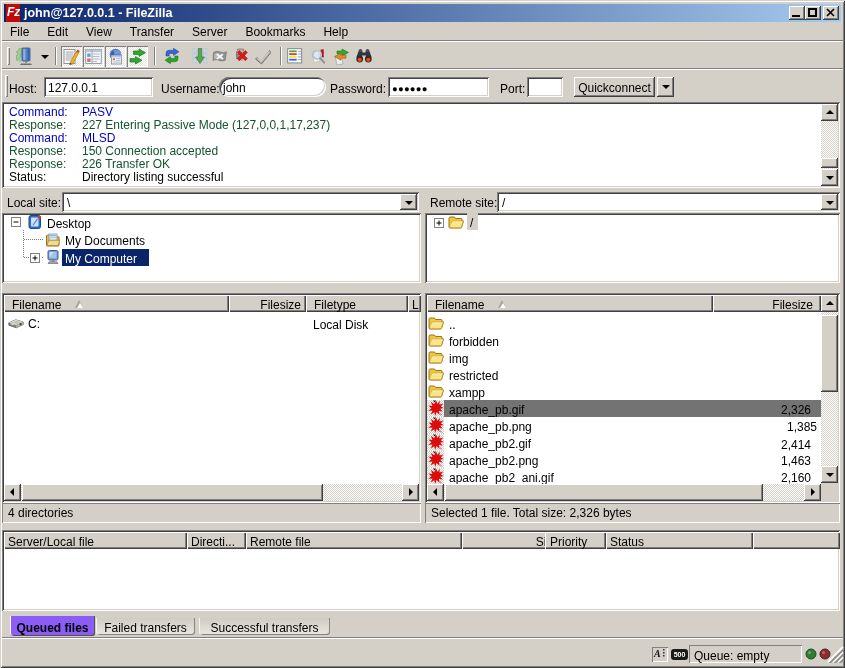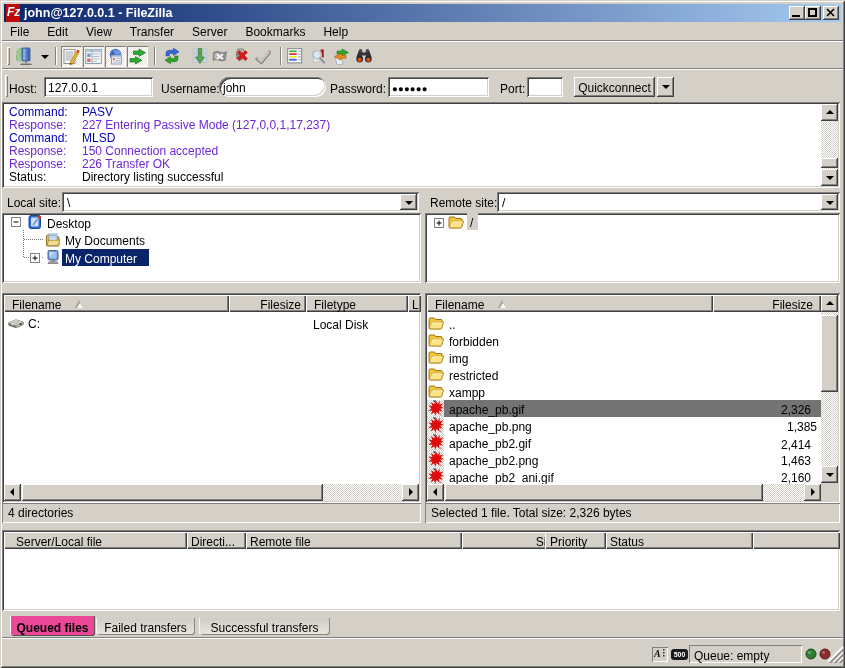--- a/index.html
+++ b/index.html
@@ -32,21 +32,21 @@
 .ticon { position:absolute; }
 
 .qclabel { position:absolute; top:82px; }
 .qcfield { position:absolute; top:77px; height:20px; background:#fff; padding:4px 3px 0 4px; }
 #qcbtn { position:absolute; left:574px; top:77px; width:81px; height:20px; text-align:center; padding-top:4px; }
 #qcdrop { position:absolute; left:657px; top:77px; width:17px; height:20px; }
 
 #log { left:2px; top:102px; width:838px; height:86px; background:#fff; padding:4px 0 0 7px; line-height:13px; }
 #log .lbl { display:inline-block; width:73px; }
 .cmd { color:#0000bf; }
-.rsp { color:#6d28d9; }
+.rsp { color:#14532d; }
 
 .sb-btn { position:absolute; background:#d4d0c8; box-shadow: inset -1px -1px 0 #404040, inset 1px 1px 0 #fff, inset -2px -2px 0 #808080, inset 2px 2px 0 #d4d0c8; }
 .sb-thumb { position:absolute; background:#d4d0c8; box-shadow: inset -1px -1px 0 #404040, inset 1px 1px 0 #fff, inset -2px -2px 0 #808080, inset 2px 2px 0 #d4d0c8; }
 .arrow { position:absolute; width:0; height:0; }
 .a-up { border-left:4px solid transparent; border-right:4px solid transparent; border-bottom:4px solid #000; }
 .a-dn { border-left:4px solid transparent; border-right:4px solid transparent; border-top:4px solid #000; }
 .a-lf { border-top:4px solid transparent; border-bottom:4px solid transparent; border-right:4px solid #000; }
 .a-rt { border-top:4px solid transparent; border-bottom:4px solid transparent; border-left:4px solid #000; }
 
 .combo { position:absolute; background:#fff; height:20px; padding:4px 0 0 5px; }
@@ -494,30 +494,30 @@
       <div class="sb-thumb" style="left:18px;top:0;width:318px;height:17px;"></div>
       <div class="sb-btn" style="left:377px;top:0;width:17px;height:17px;"></div>
       <div class="arrow a-rt" style="left:384px;top:4px;"></div>
     </div>
   </div>
 
   <div class="statusb abs" style="left:2px;top:503px;width:419px;">4 directories</div>
   <div class="statusb abs" style="left:425px;top:503px;width:415px;">Selected 1 file. Total size: 2,326 bytes</div>
 
   <div class="abs sunk2" style="left:2px;top:530px;width:838px;height:81px;background:#fff;">
-    <div class="hdrseg" style="left:2px;top:2px;width:183px;padding-left:12px;">Server/Local file</div>
+    <div class="hdrseg" style="left:2px;top:2px;width:183px;padding-left:4px;">Server/Local file</div>
     <div class="hdrseg" style="left:185px;top:2px;width:59px;padding-left:4px;">Directi...</div>
     <div class="hdrseg" style="left:244px;top:2px;width:216px;padding-left:4px;">Remote file</div>
     <div class="hdrseg" style="left:460px;top:2px;width:104px;text-align:right;padding-right:7px;">Size</div>
     <div class="hdrseg" style="left:543px;top:2px;width:61px;padding-left:5px;">Priority</div>
     <div class="hdrseg" style="left:604px;top:2px;width:147px;padding-left:4px;">Status</div>
     <div class="hdrseg" style="left:751px;top:2px;width:87px;"></div>
   </div>
 
-  <div class="tab abs" style="left:10px;top:616px;height:20px;width:85px;font-weight:bold;padding-top:5px;background:#ec4899;border-radius:0 0 3px 3px;box-shadow:inset 1px 0 0 #fff, inset -1px -1px 0 #55524c;">Queued files</div>
+  <div class="tab abs" style="left:10px;top:616px;height:20px;width:85px;font-weight:bold;padding-top:5px;background:#8b5cf6;border-radius:0 0 3px 3px;box-shadow:inset 1px 0 0 #fff, inset -1px -1px 0 #55524c;">Queued files</div>
   <div class="tab abs" style="left:96px;width:99px;">Failed transfers</div>
   <div class="tab abs" style="left:199px;width:131px;">Successful transfers</div>
 
   <div id="statusbar" class="abs">
     <div class="abs sunk1" style="left:650px;top:7px;width:16px;height:15px;background:#d4d0c8;text-align:center;">
       <svg width="14" height="13" viewBox="0 0 14 13">
           <text x="1" y="10" font-size="10" font-weight="bold" font-style="italic" fill="#111" font-family="Liberation Serif, serif">A</text>
           <rect x="10" y="2" width="1.5" height="1.5" fill="#333"></rect>
           <rect x="10" y="5" width="1.5" height="1.5" fill="#333"></rect>
           <rect x="10" y="8" width="1.5" height="1.5" fill="#333"></rect>

